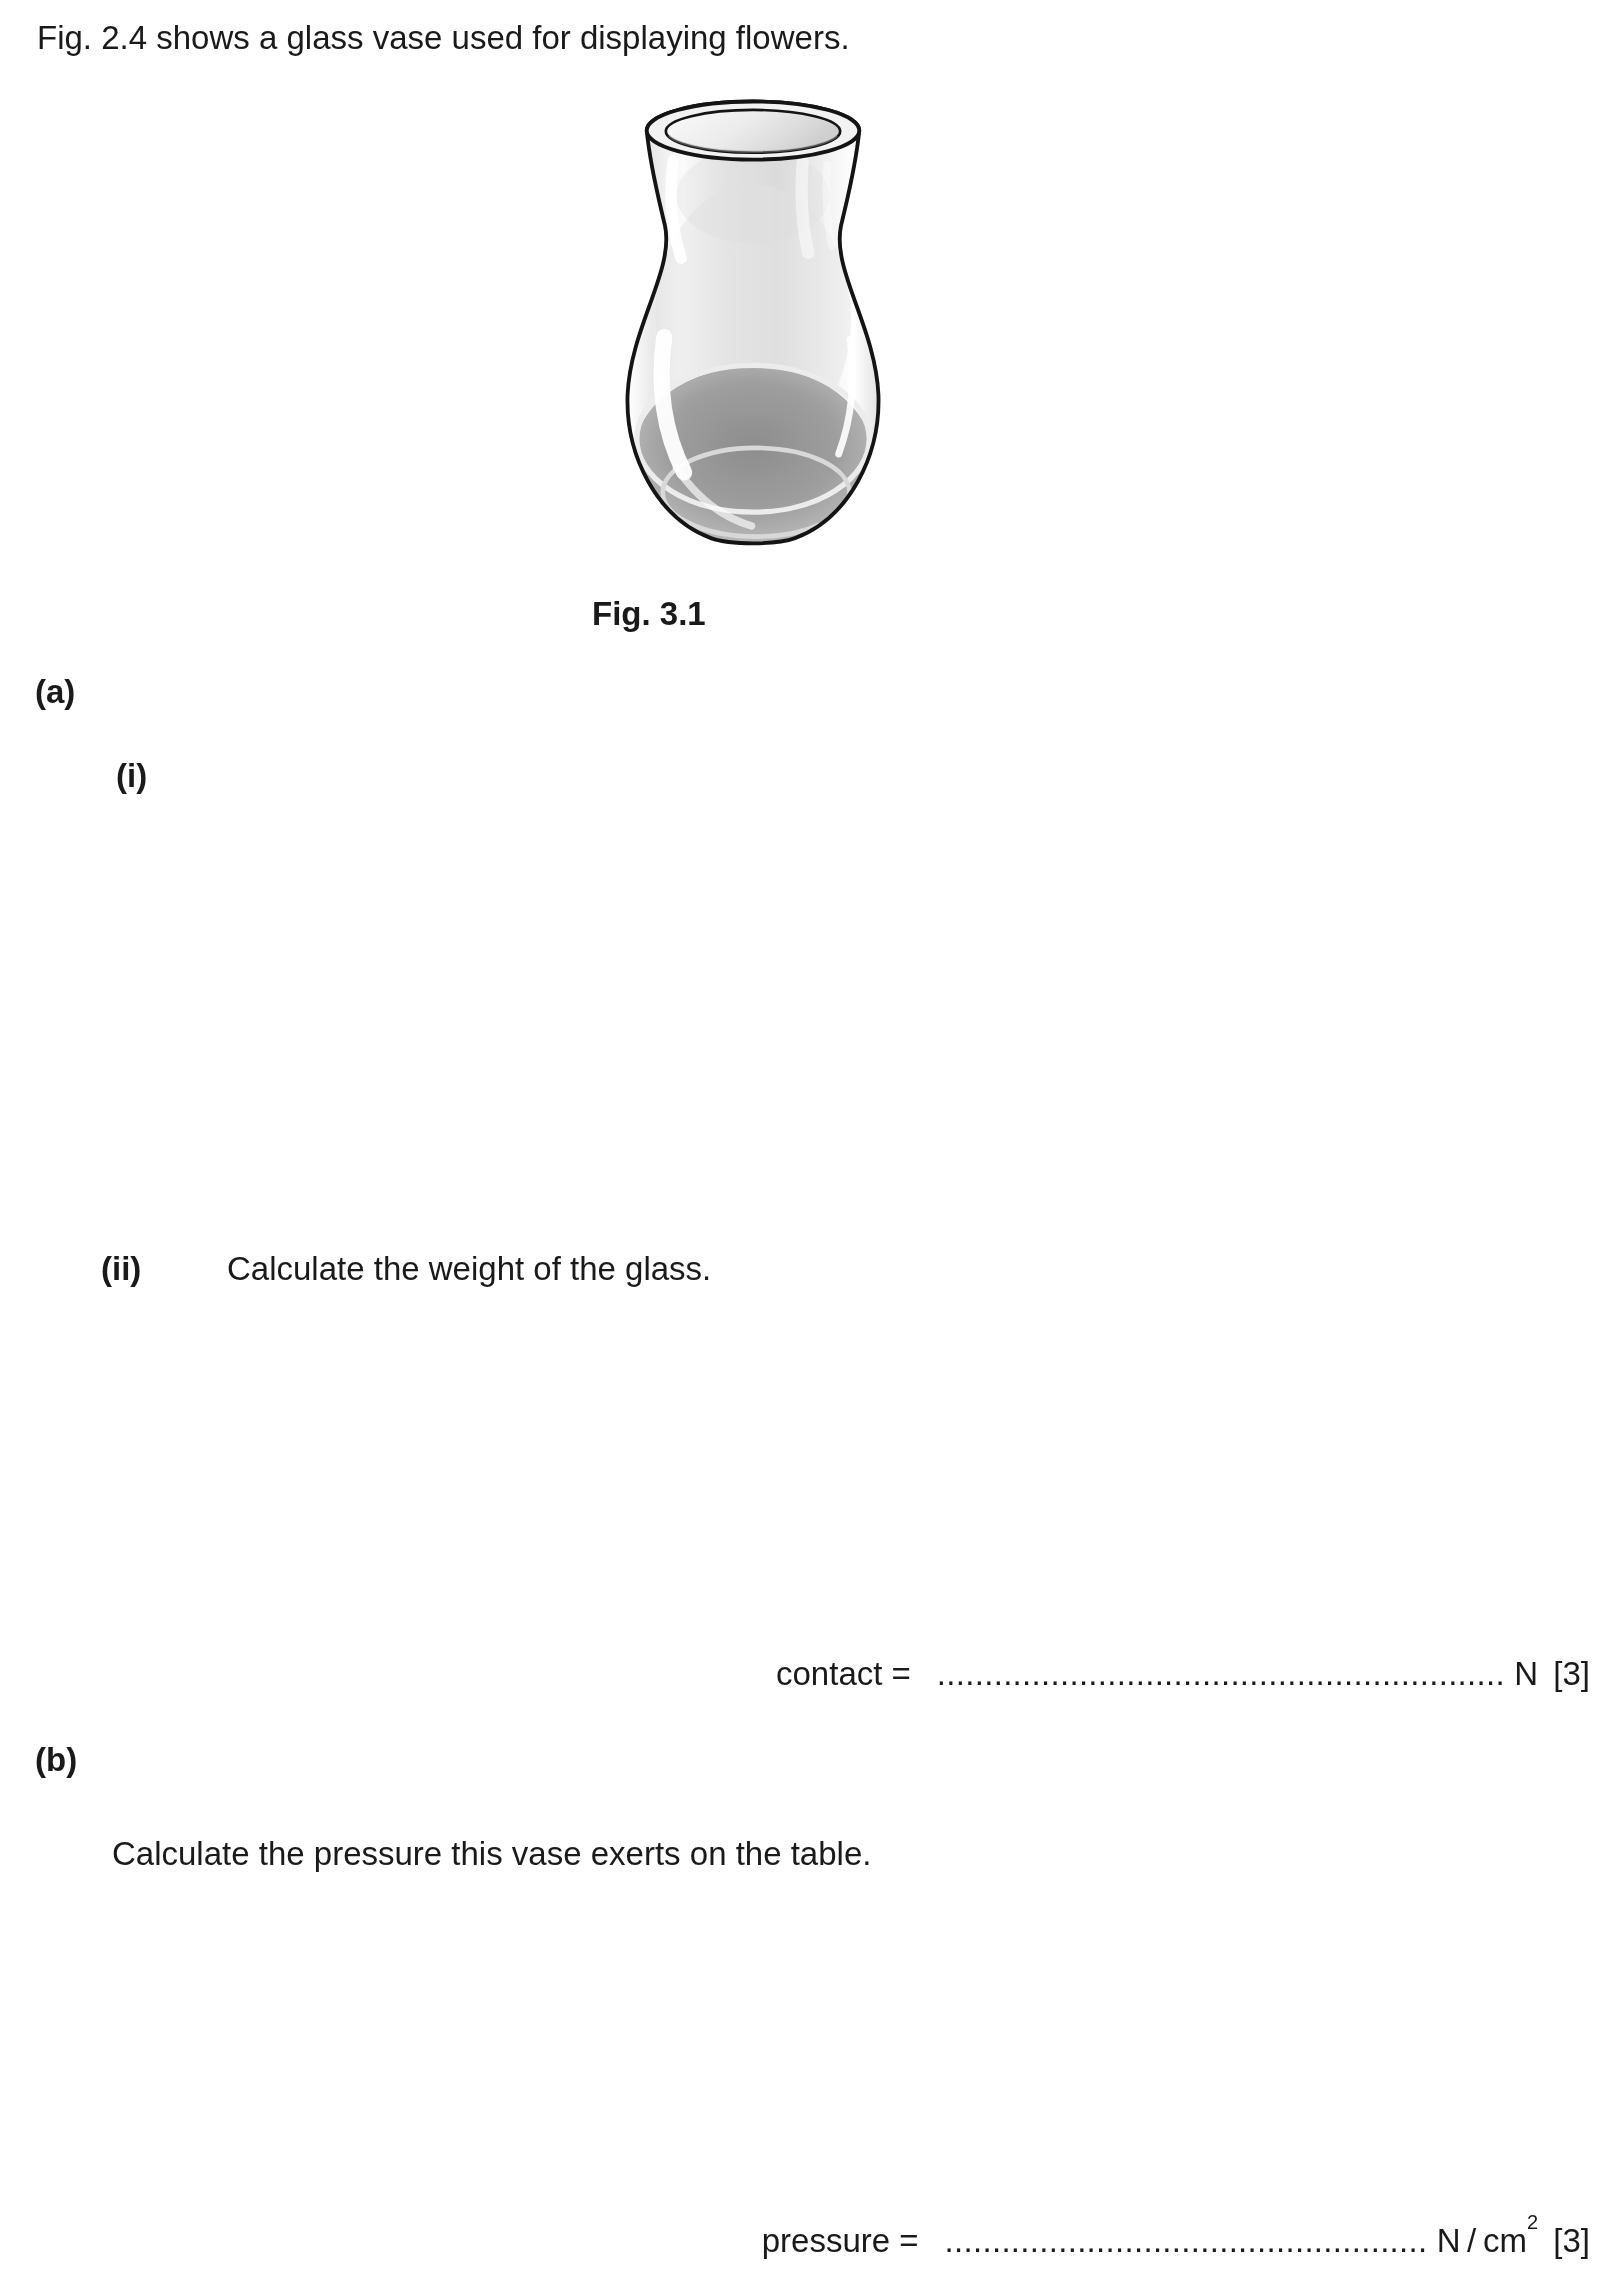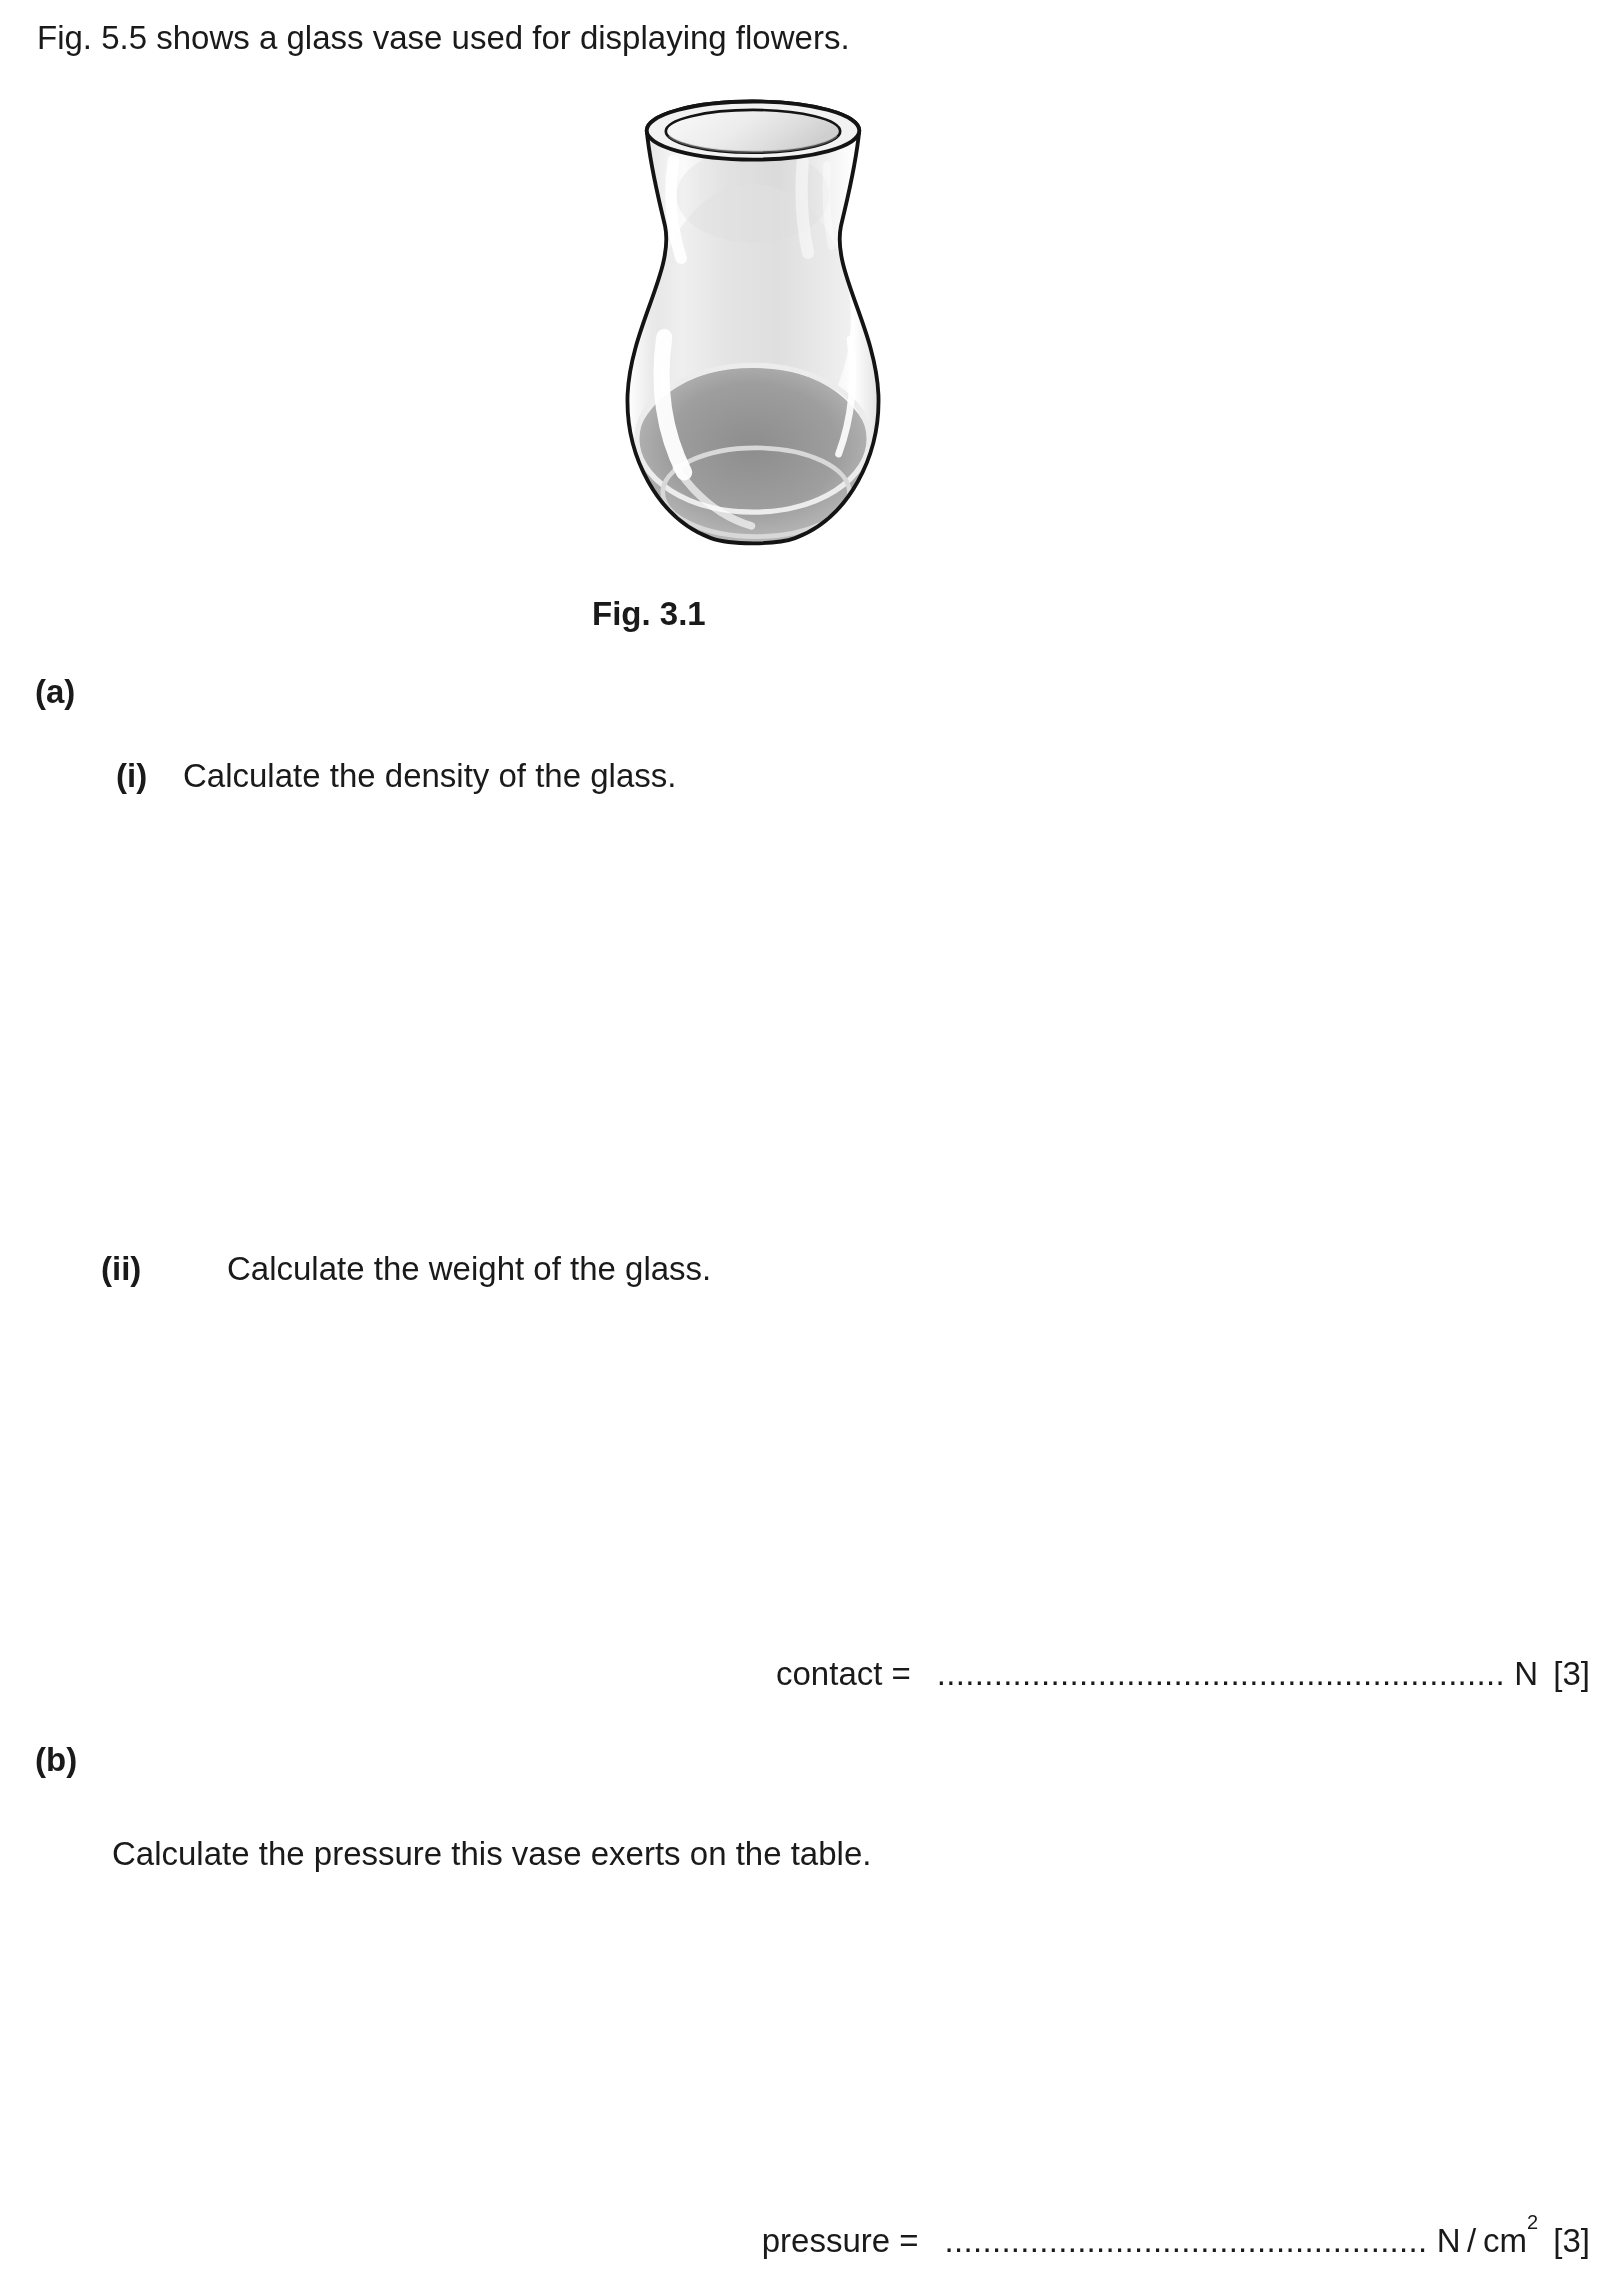--- a/index.html
+++ b/index.html
@@ -23,21 +23,21 @@
   .adots{margin-right:9.2px;letter-spacing:0.3px;}
   .amarks{margin-left:15.3px;}
   .marker-a{left:35px;}
   svg{display:block;}
 </style>
 </head>
 <body>
 
 <div class="page">
 
-  <div class="abs" style="left:37px;top:19px;">Fig. 5.5 shows a glass vase used for displaying flowers.</div>
+  <div class="abs" style="left:37px;top:19px;">Fig. 2.4 shows a glass vase used for displaying flowers.</div>
 
   <div class="abs" style="left:623px;top:96px;">
     <svg width="260" height="453" viewBox="0 0 340 592">
       <defs>
         <linearGradient id="gBody" x1="0" y1="0" x2="1" y2="0">
           <stop offset="0" stop-color="#ffffff"></stop>
           <stop offset="0.10" stop-color="#e9e9e9"></stop>
           <stop offset="0.22" stop-color="#fbfbfb"></stop>
           <stop offset="0.40" stop-color="#e4e4e4"></stop>
           <stop offset="0.60" stop-color="#dadada"></stop>
@@ -84,21 +84,20 @@
       <ellipse cx="170" cy="46" rx="114" ry="28" fill="url(#gMouth)" stroke="#141414" stroke-width="3.5"></ellipse>
       <path d="M 60 52 A 114 28 0 0 0 280 52" fill="none" stroke="#9a9a9a" stroke-width="3" opacity="0.45"></path>
     </svg>
   </div>
 
   <div class="abs caption b" style="left:592px;top:595px;width:352px;">Fig. 3.1</div>
 
   <div class="abs b marker-a" style="top:673px;">(a)</div>
 
   <div class="abs b" style="left:116px;top:757px;">(i)</div>
-  <div class="abs" style="left:183px;top:757px;">Calculate the density of the glass.</div>
 
 
   <div class="abs b" style="left:101px;top:1250px;text-align:center;">(ii)</div>
   <div class="abs" style="left:183px;top:1250px;margin-left:44px;">Calculate the weight of the glass.</div>
 
   <div class="ansrow" style="top:1655px;">
     <span class="alabel">contact =</span><span class="adots">............................................................</span><span>N</span><span class="amarks">[3]</span>
   </div>
 
   <div class="abs b marker-a" style="top:1741px;">(b)</div>

